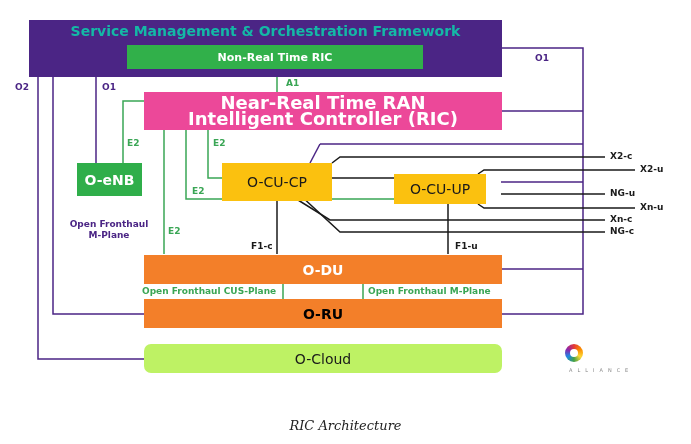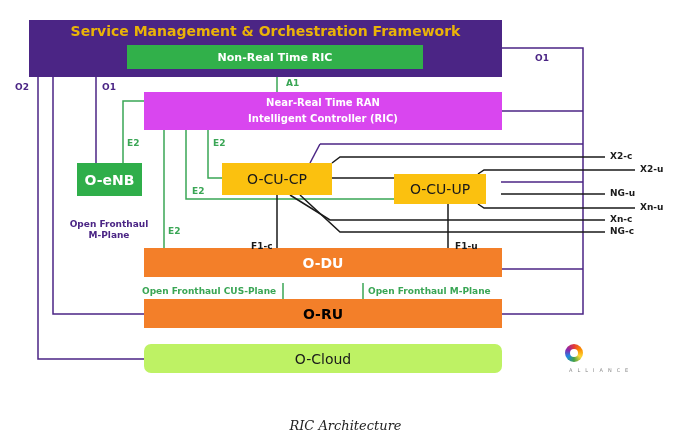--- a/index.html
+++ b/index.html
@@ -1,25 +1,25 @@
 <!DOCTYPE html>
 <html><head>
 <meta charset="utf-8">
 <style>
   html, body { margin: 0; padding: 0; background: #ffffff; }
   body { width: 691px; height: 444px; position: relative; overflow: hidden; font-family: "DejaVu Sans", sans-serif; }
   #diagram { position: absolute; left: 0; top: 0; }
   .box { position: absolute; display: flex; align-items: center; justify-content: center; font-weight: bold; text-align: center; box-sizing: border-box; }
-  .smo { left: 29px; top: 20px; width: 473px; height: 57px; background: #4b2585; color: #eab308; align-items: flex-start; padding-top: 3px; font-size: 14px; }
+  .smo { left: 29px; top: 20px; width: 473px; height: 57px; background: #4b2585; color: #14b8a6; align-items: flex-start; padding-top: 3px; font-size: 14px; }
   .nrt { left: 127px; top: 45px; width: 296px; height: 24px; background: #31b04a; color: #ffffff; font-size: 11px; }
-  .near { left: 144px; top: 92px; width: 358px; height: 38px; background: #d946ef; color: #ffffff; font-size: 10px; line-height: 16px; flex-direction: column; align-items: center; }
+  .near { left: 144px; top: 92px; width: 358px; height: 38px; background: #ec4899; color: #ffffff; font-size: 18px; line-height: 16px; flex-direction: column; align-items: center; }
   .oenb { left: 77px; top: 163px; width: 65px; height: 33px; background: #2fae4a; color: #ffffff; font-size: 14px; }
-  .cucp { left: 222px; top: 163px; width: 110px; height: 32px; background: #fbc10f; color: #1a1a1a; font-size: 14px; font-weight: normal; }
+  .cucp { left: 222px; top: 163px; width: 110px; height: 38px; background: #fbc10f; color: #1a1a1a; font-size: 14px; font-weight: normal; }
   .cuup { left: 394px; top: 174px; width: 92px; height: 30px; background: #fbc10f; color: #1a1a1a; font-size: 14px; font-weight: normal; }
-  .odu { left: 144px; top: 248px; width: 358px; height: 29px; background: #f37f29; color: #ffffff; font-size: 14px; }
+  .odu { left: 144px; top: 255px; width: 358px; height: 29px; background: #f37f29; color: #ffffff; font-size: 14px; }
   .oru { left: 144px; top: 299px; width: 358px; height: 29px; background: #f37f29; color: #000000; font-size: 14px; }
   .ocloud { left: 144px; top: 344px; width: 358px; height: 29px; background: #bef264; color: #1a1a1a; font-size: 14px; font-weight: normal; border-radius: 7px; }
   .lbl { position: absolute; font-size: 9px; font-weight: bold; white-space: nowrap; }
   .lbl.purple { color: #4b2585; }
   .lbl.green { color: #3aa655; }
   .lbl.black { color: #1a1a1a; }
   .lbl.center { text-align: center; }
   .caption { position: absolute; left: 0; width: 691px; top: 418px; text-align: center; font-family: "DejaVu Serif", serif; font-style: italic; font-size: 13px; color: #222; }
   .logo { position: absolute; left: 563px; top: 340px; width: 110px; height: 40px; }
   .logo-text { position: absolute; left: 18px; top: 0px; font-size: 22px; font-weight: bold; color: #2f6fbc; letter-spacing: -0.5px; }

